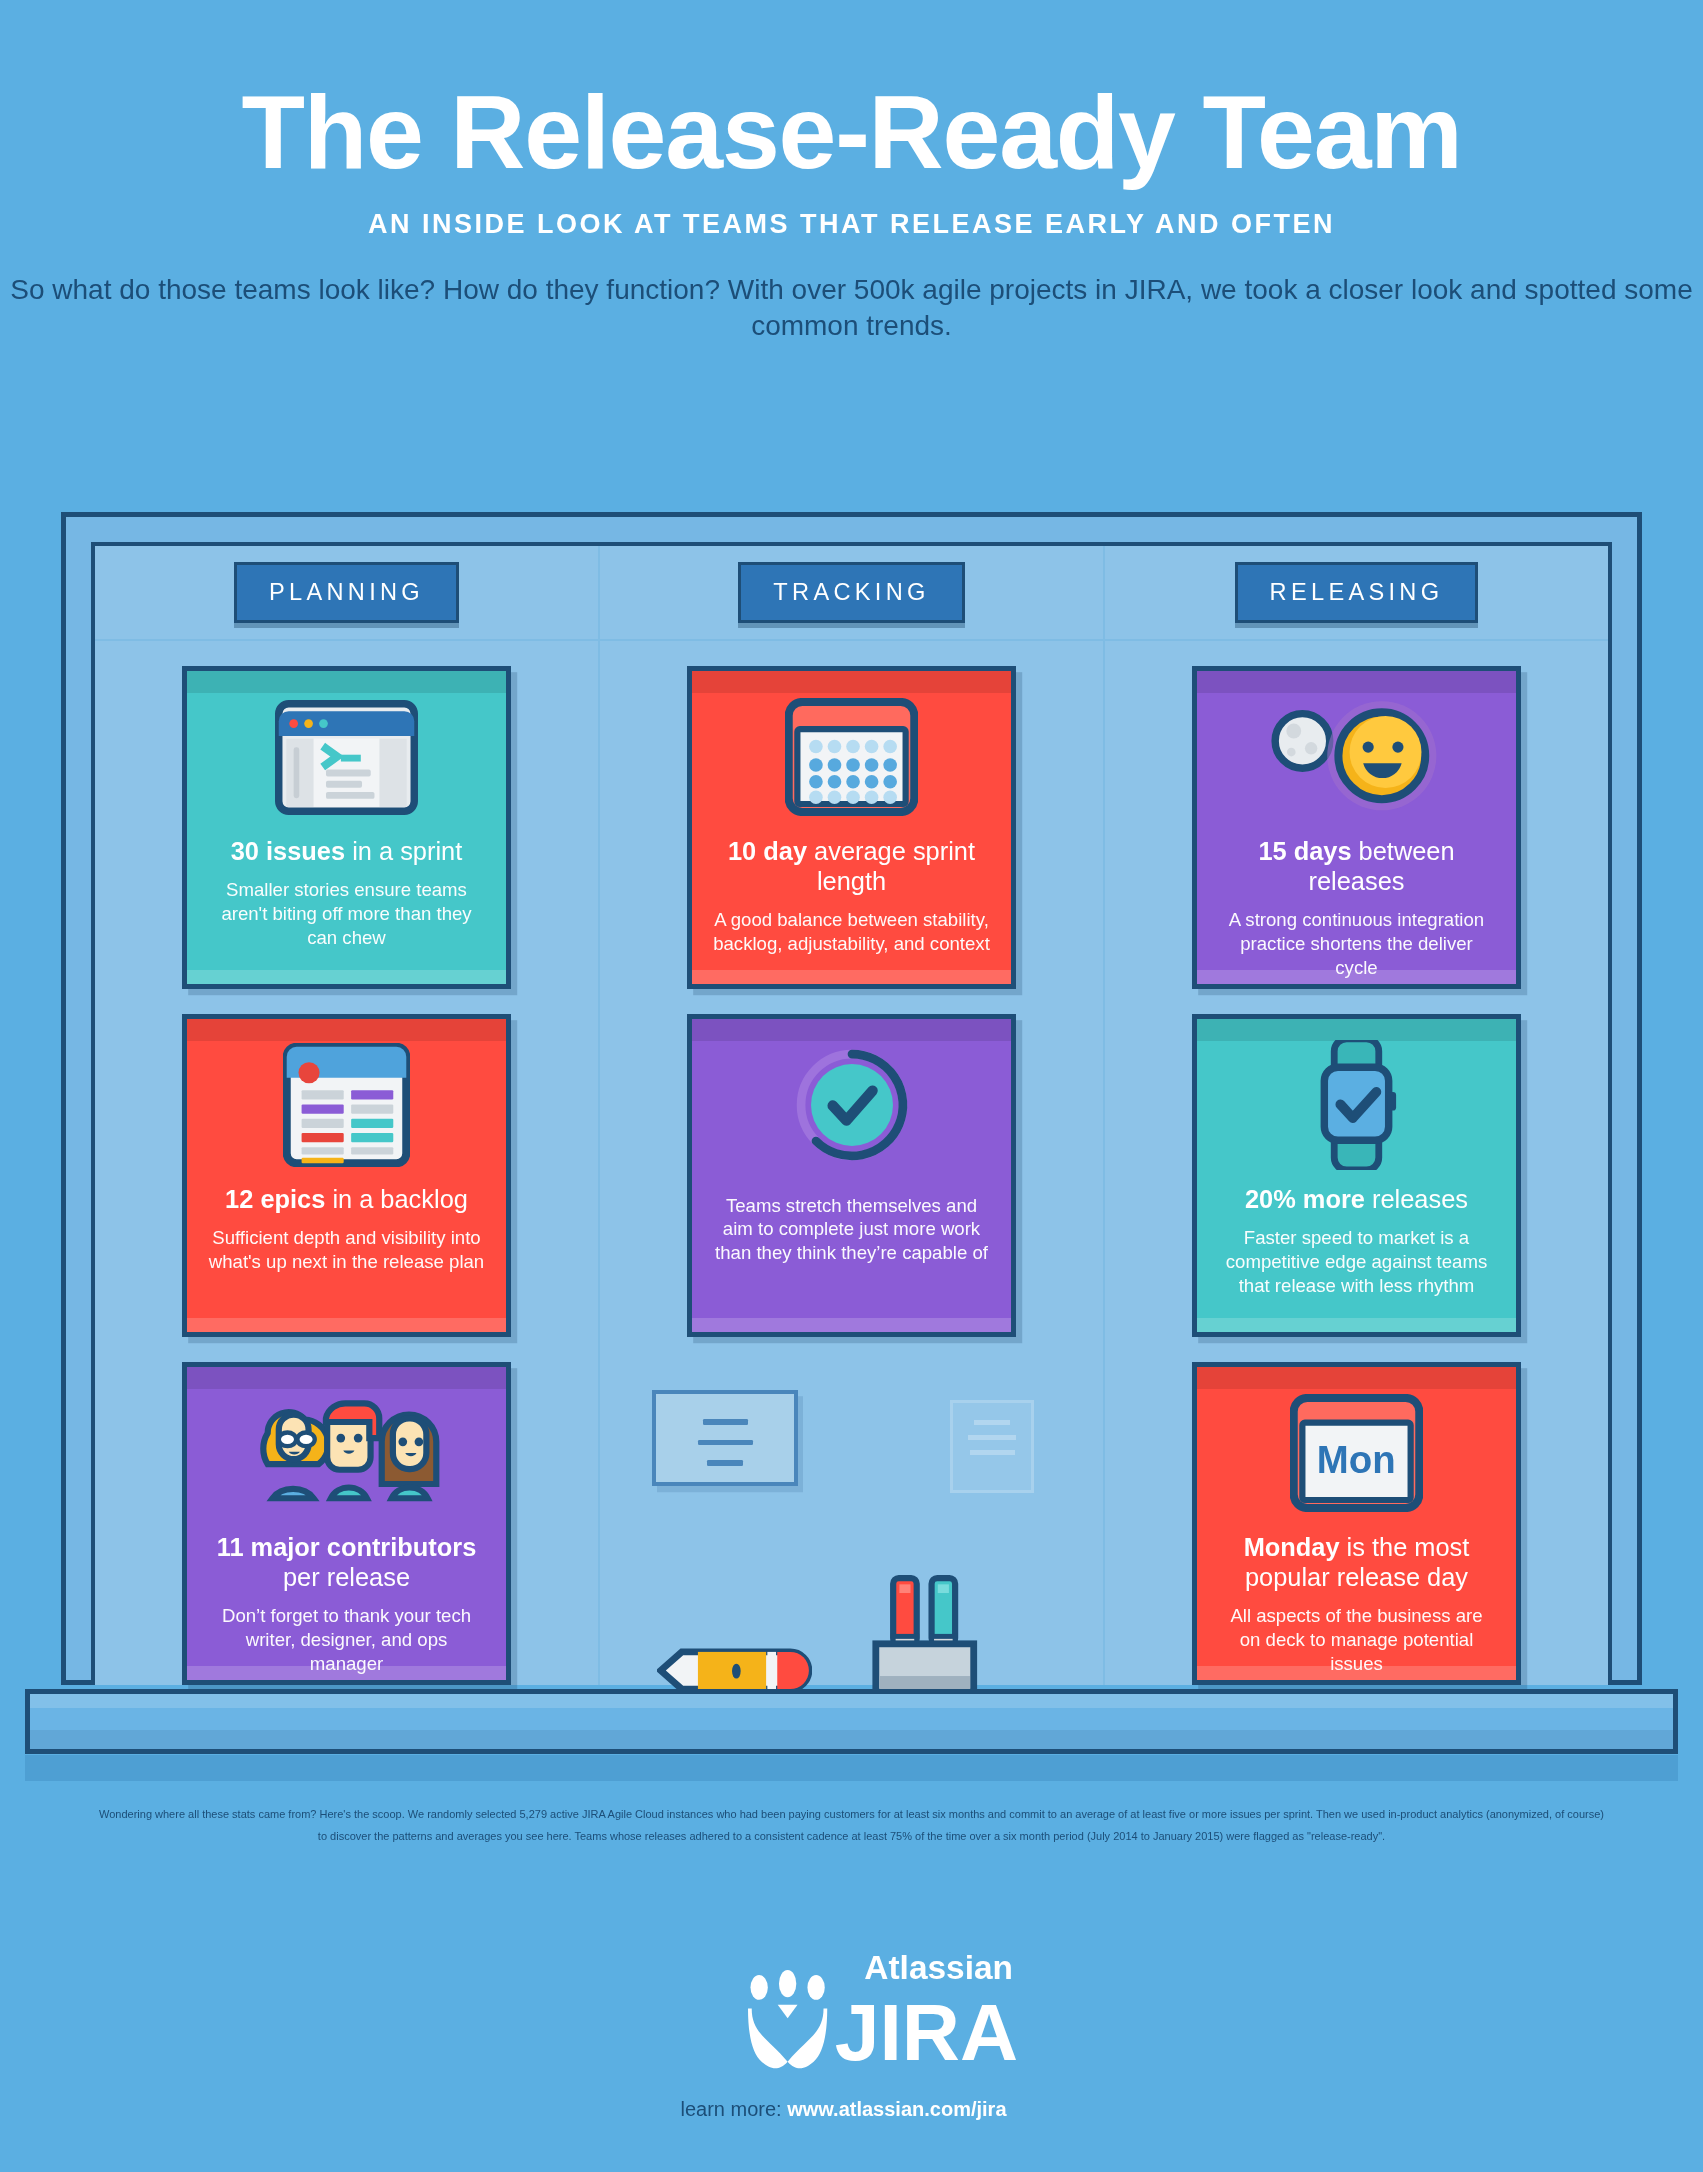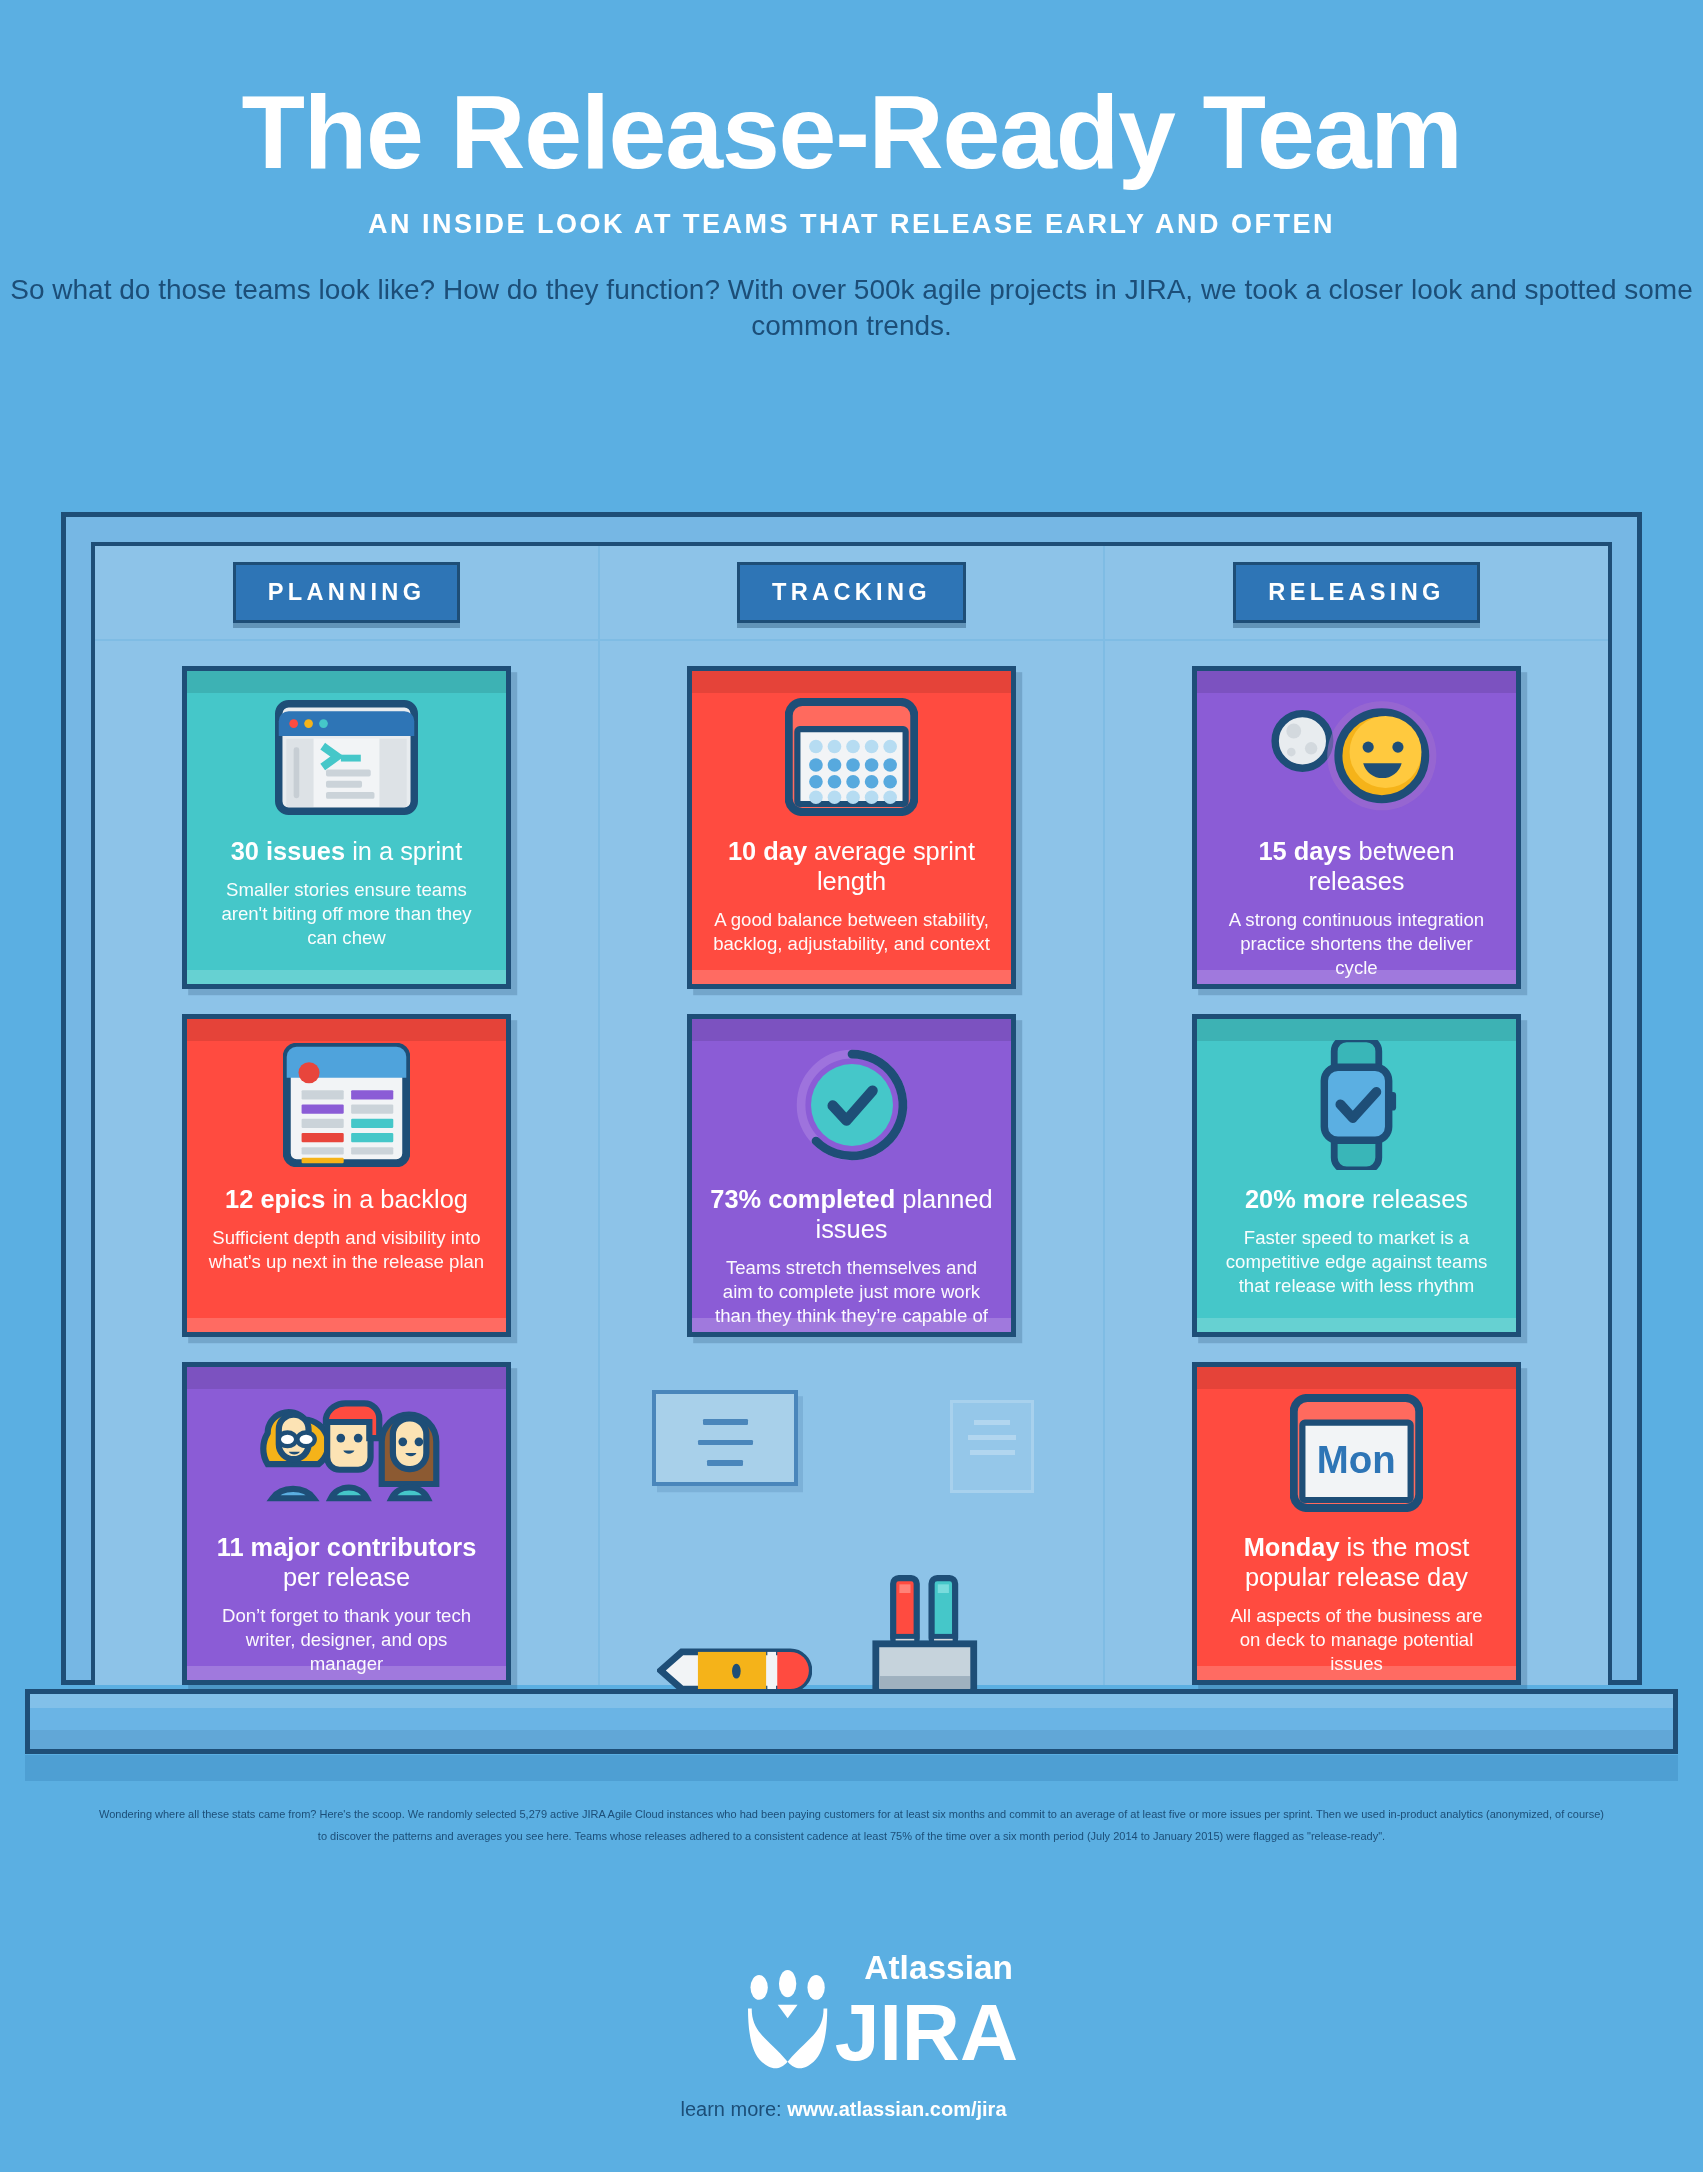--- a/index.html
+++ b/index.html
@@ -48,21 +48,21 @@
     display:flex;flex-direction:column;align-items:center;
   }
   .col:last-child{border-right:none;}
   .col-head{
     height:112px;display:flex;align-items:center;justify-content:center;
     width:100%;box-sizing:border-box;
     border-bottom:2.5px solid #7FBCE4;
   }
   .col-chip{
     background:#2E75B6;border:3.7px solid #1E4E77;
-    padding:13.7px 32px;color:#ffffff;font-size:23.6px;font-weight:bold;
+    padding:13.7px 32px;color:#ffffff;font-size:23.6px;font-weight:normal;
     letter-spacing:4.3px;box-shadow:0 5px 0 rgba(20,60,95,.35);
   }
   .col-body{padding-top:25px;width:100%;display:flex;flex-direction:column;align-items:center;gap:25px;justify-content:flex-end;}
   
   .card{
     width:329px;height:323px;box-sizing:border-box;
     border:5.6px solid #1E4E77;
     position:relative;overflow:hidden;
     box-shadow:6.2px 6.2px 0 rgba(22,62,98,.22);
     display:flex;flex-direction:column;align-items:center;
@@ -290,21 +290,20 @@
           <div class="shade-top"></div>
           <div class="shade-bot"></div>
           <div class="card-icon">
             <svg width="118" height="118" viewBox="0 0 190 190">
               <circle cx="95" cy="95" r="82" fill="none" stroke="#9E73DD" stroke-width="14"></circle>
               <path d="M95 13 a82 82 0 1 1 -58 140" fill="none" stroke="#1E4E77" stroke-width="14" stroke-linecap="round"></path>
               <circle cx="95" cy="95" r="66" fill="#45C7C9"></circle>
               <path d="M64 96 l22 24 l42 -48" fill="none" stroke="#1E4E77" stroke-width="17" stroke-linecap="round" stroke-linejoin="round"></path>
             </svg>
           </div>
-          <div class="card-stat"><b>73% completed</b><span> planned issues</span></div>
           <div class="card-desc">Teams stretch themselves and aim to complete just more work than they think they’re capable of</div>
         </div>
 
         <div class="spacer"></div>
 
       </div>
     </div>
 
     <div class="col">
       <div class="col-head">

